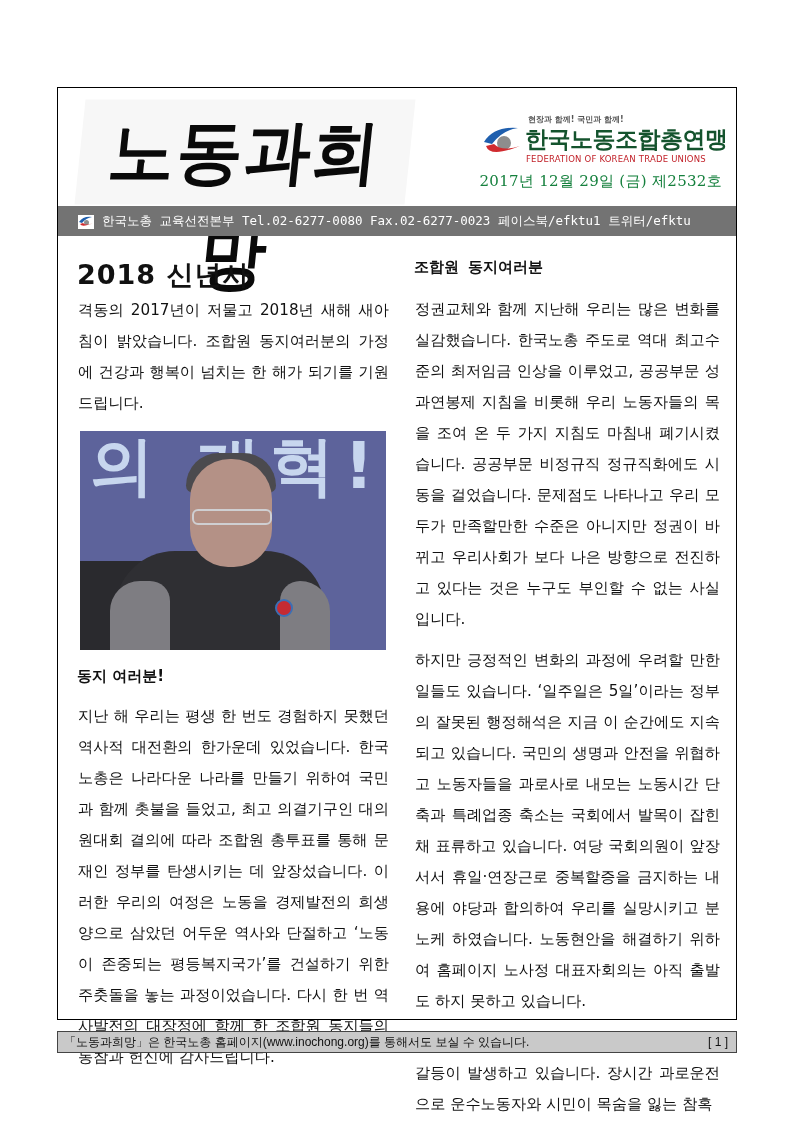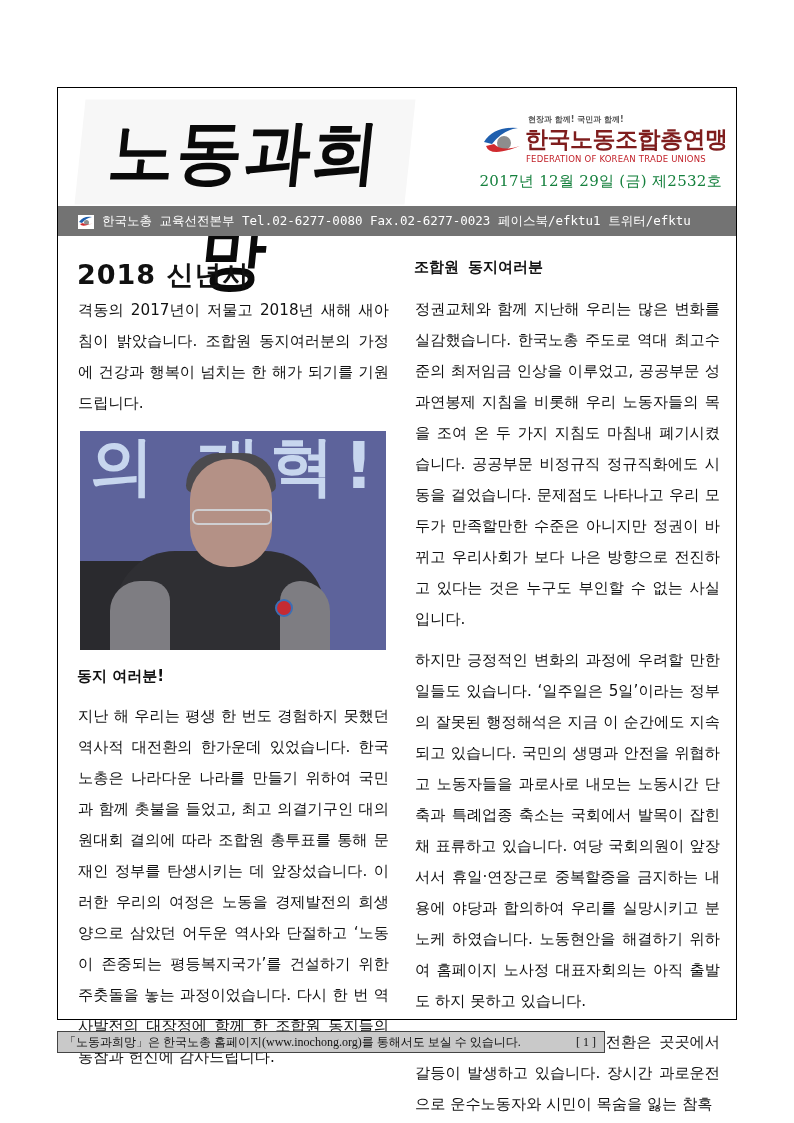--- a/index.html
+++ b/index.html
@@ -7,21 +7,21 @@
            font-family: "DejaVu Sans", sans-serif; color: #111; }
     .frame { position: absolute; left: 57px; top: 87px; width: 680px; height: 933px;
              border: 1.5px solid #000; box-sizing: border-box; }
     .masthead { position: absolute; left: 0; top: 0; width: 100%; height: 118px; }
     .title-calli { position: absolute; left: 22px; top: 14px; width: 330px; height: 100px;
                    font-family: "DejaVu Serif", serif; font-weight: bold; font-size: 66px;
                    letter-spacing: 2px; color: #0a0a0a; line-height: 100px; transform: skewX(-6deg) scaleY(1.05);
                    background: #f7f7f7; text-align: center; }
     .org { position: absolute; left: 420px; top: 20px; width: 250px; height: 70px; }
     .org-slogan { position: absolute; left: 50px; top: 6px; font-size: 8px; color: #555; font-weight: bold; }
-    .org-name { position: absolute; left: 47px; top: 16px; font-size: 23px; font-weight: bold; color: #7f1d1d; letter-spacing: -0.5px; }
+    .org-name { position: absolute; left: 47px; top: 16px; font-size: 23px; font-weight: bold; color: #14532d; letter-spacing: -0.5px; }
     .org-eng { position: absolute; left: 48px; top: 46px; font-size: 8.5px; color: #c2232b; font-weight: normal; letter-spacing: 0.2px; }
     .logo { position: absolute; left: 2px; top: 14px; width: 44px; height: 40px; }
     .issue { position: absolute; right: 14px; top: 84px; font-family: "DejaVu Serif", serif; font-size: 15px; color: #15803d; letter-spacing: 0.3px; }
     .infobar { position: absolute; left: 0; top: 118px; width: 100%; height: 30px; background: #737373; color: #fff;
                font-family: "DejaVu Sans Mono", monospace; font-size: 12.5px; line-height: 30px; white-space: nowrap; }
     .infobar .mini-logo { display: inline-block; width: 16px; height: 14px; vertical-align: middle; margin: 0 8px 0 20px; background:#fff; }
     .col { position: absolute; top: 150px; font-size: 15.2px; line-height: 31px; text-align: justify; }
     .col-left { left: 19px; width: 312px; }
     .col-right { left: 356px; width: 306px; }
     .headline { font-size: 27px; font-weight: bold; margin: 17px 0 0 0; line-height: 40px; letter-spacing: 1px; }
@@ -30,22 +30,22 @@
     .photo { width: 306px; height: 219px; margin: 12px 0 0 3px; position: relative; overflow: hidden; background: #5d639b; }
     .photo .sign { position: absolute; left: 0; top: 0; width: 100%; height: 70px; color: #c7d6ee; font-size: 64px; font-weight: bold; line-height: 70px; letter-spacing: 10px; padding-left: 10px; }
     .photo .chair { position: absolute; left: 0; top: 130px; width: 80px; height: 90px; background: #2a2a2e; }
     .photo .body { position: absolute; left: 35px; top: 120px; width: 210px; height: 110px; background: #2f2f33; border-radius: 60px 60px 0 0; }
     .photo .sleeve-l { position: absolute; left: 30px; top: 150px; width: 60px; height: 80px; background: #7e7d82; border-radius: 30px 20px 0 0; }
     .photo .sleeve-r { position: absolute; left: 200px; top: 150px; width: 50px; height: 80px; background: #7e7d82; border-radius: 20px 30px 0 0; }
     .photo .head { position: absolute; left: 110px; top: 28px; width: 82px; height: 108px; background: #b49186; border-radius: 40px 40px 38px 38px; }
     .photo .hair { position: absolute; left: 106px; top: 22px; width: 90px; height: 40px; background: #4b4a4e; border-radius: 45px 45px 10px 10px; }
     .photo .glasses { position: absolute; left: 112px; top: 78px; width: 80px; height: 16px; border: 2px solid #cfcfd2; border-radius: 6px; box-sizing: border-box; }
     .photo .badge { position: absolute; left: 195px; top: 168px; width: 14px; height: 14px; border-radius: 50%; background: #c52b33; border: 2px solid #3b6fb6; }
-    .footer { position: absolute; left: 57px; top: 1031px; width: 548px; height: 22px; background: #c9c9c9; border: 1px solid #444; box-sizing: border-box;
-              font-family: Liberation Serif, serif; font-size: 12px; line-height: 20px; white-space: nowrap; }
+    .footer { position: absolute; left: 57px; top: 1031px; width: 680px; height: 22px; background: #c9c9c9; border: 1px solid #444; box-sizing: border-box;
+              font-family: Liberation Sans, sans-serif; font-size: 12px; line-height: 20px; white-space: nowrap; }
     .footer .ftxt { position: absolute; left: 6px; top: 0; }
     .footer .page { position: absolute; right: 8px; top: 0; }
   </style>
 </head>
 <body>
 
 <div class="frame">
   <div class="masthead">
     <div class="title-calli">노동과희망</div>
     <div class="org">

